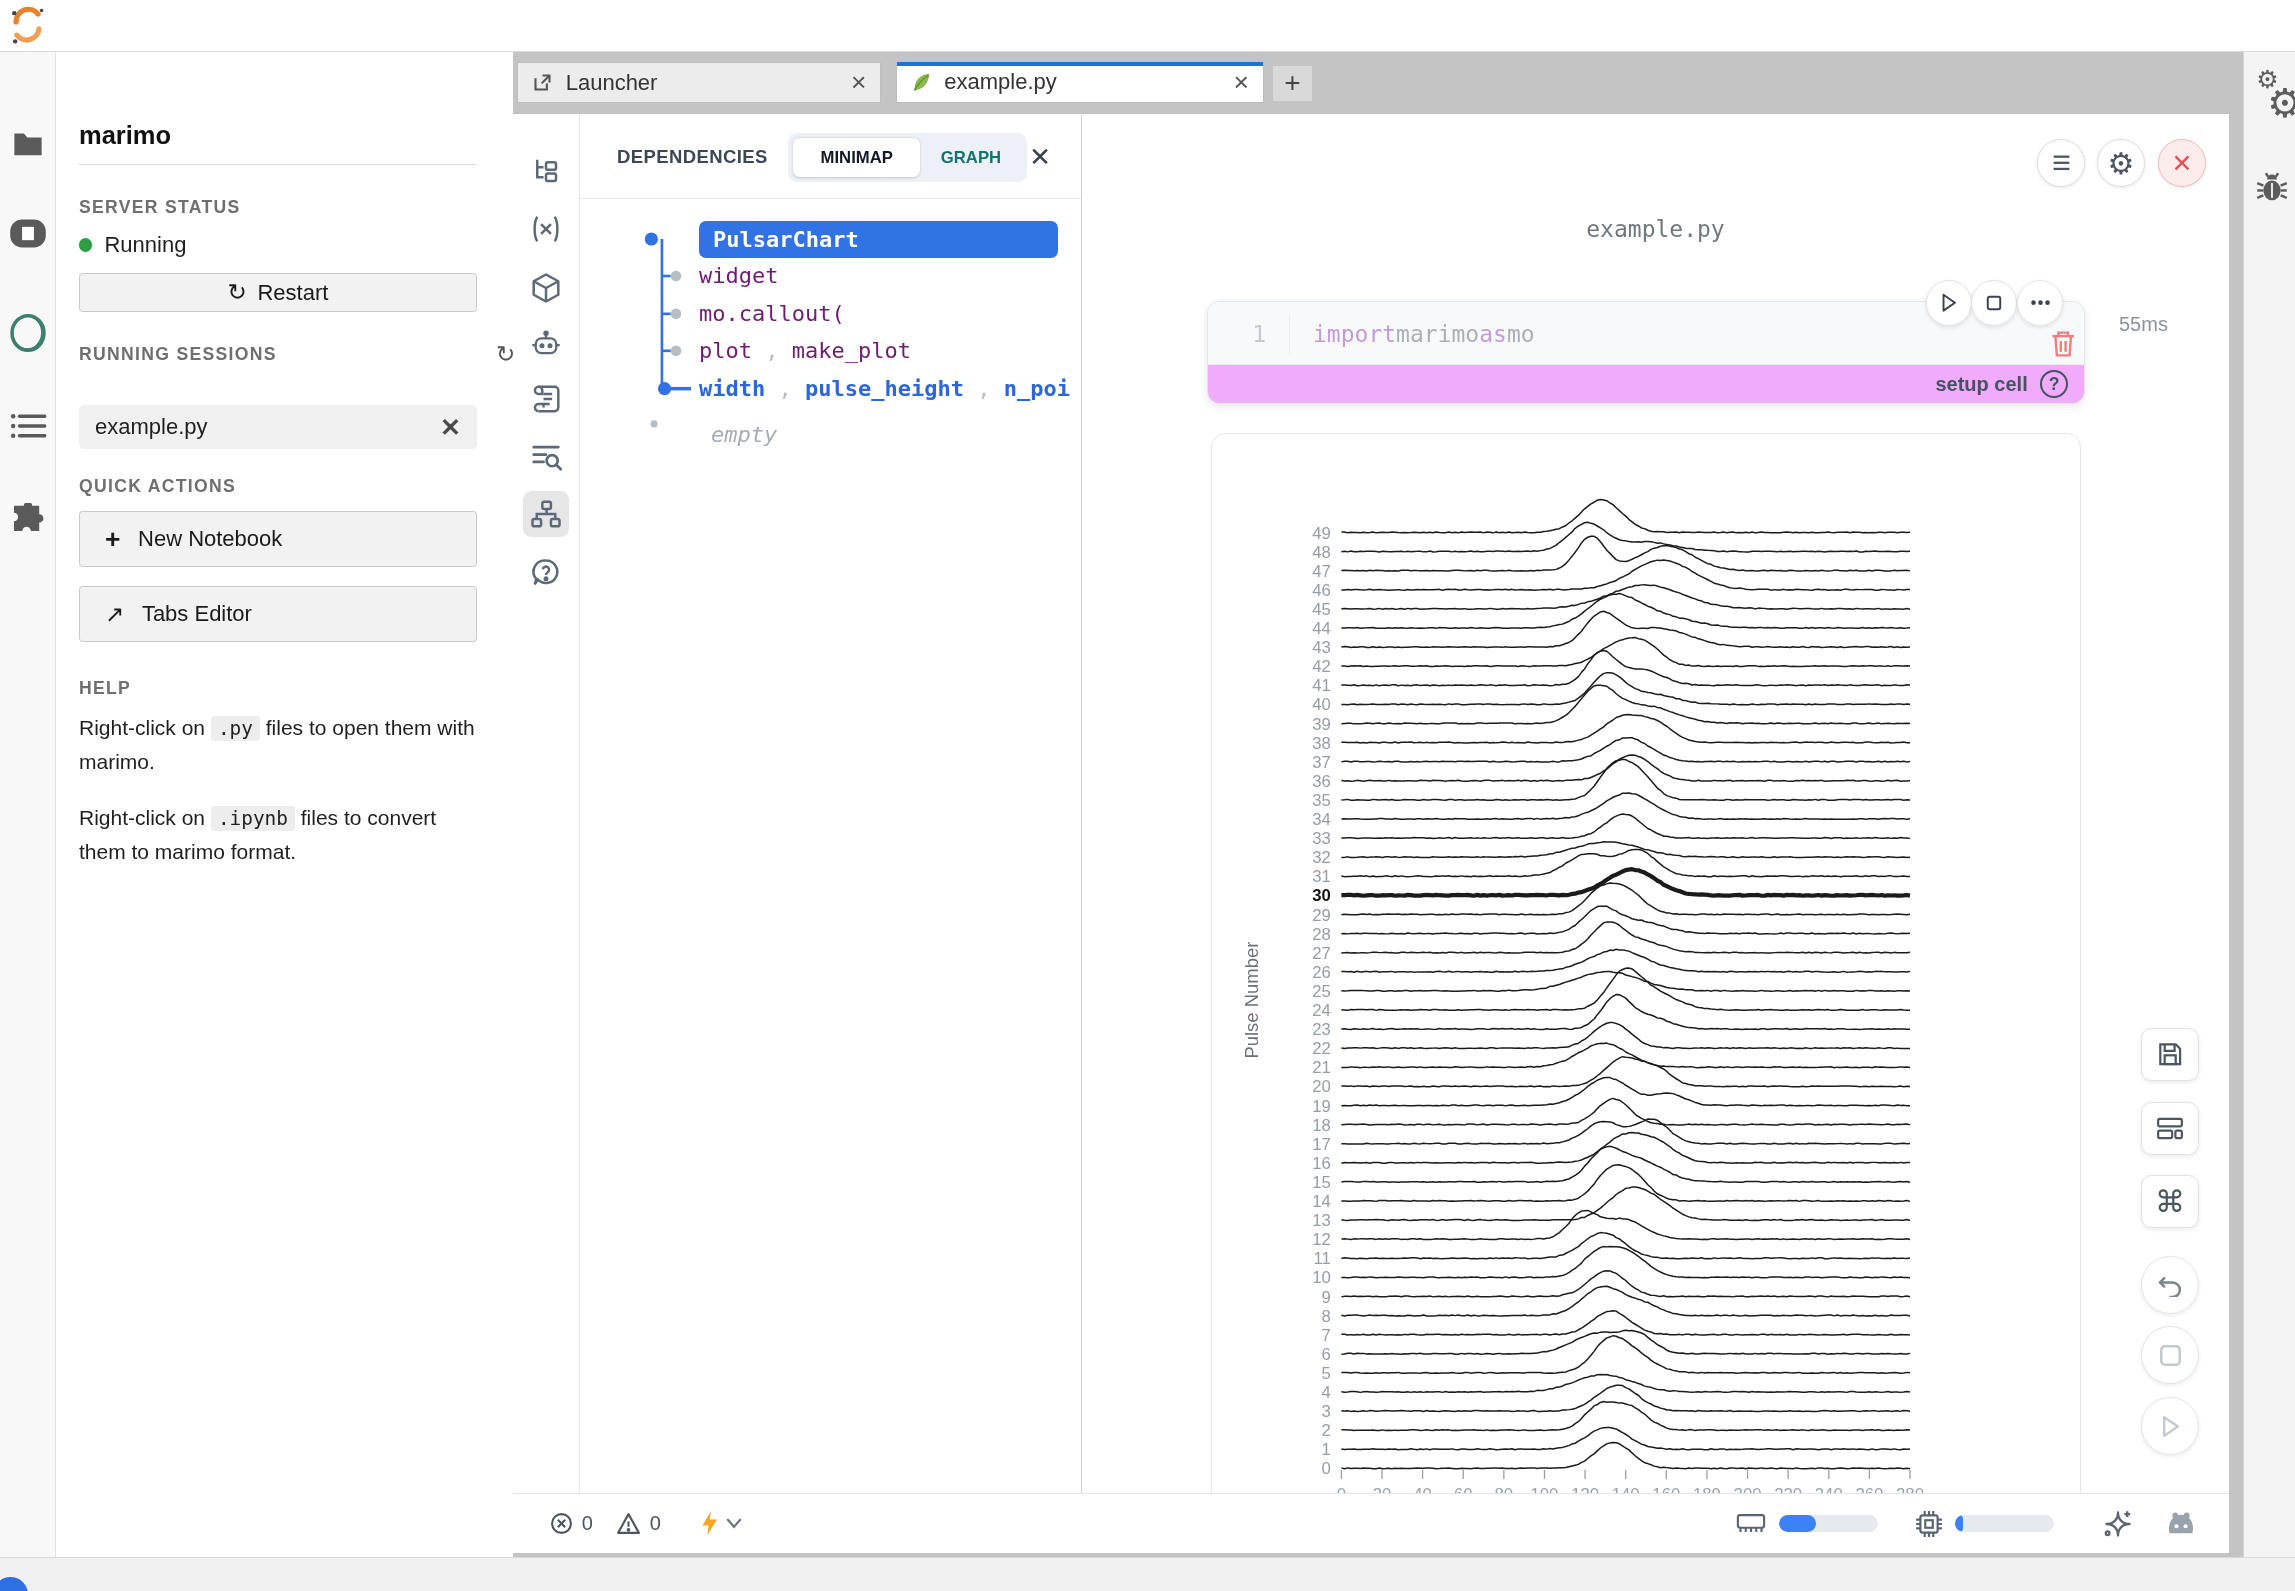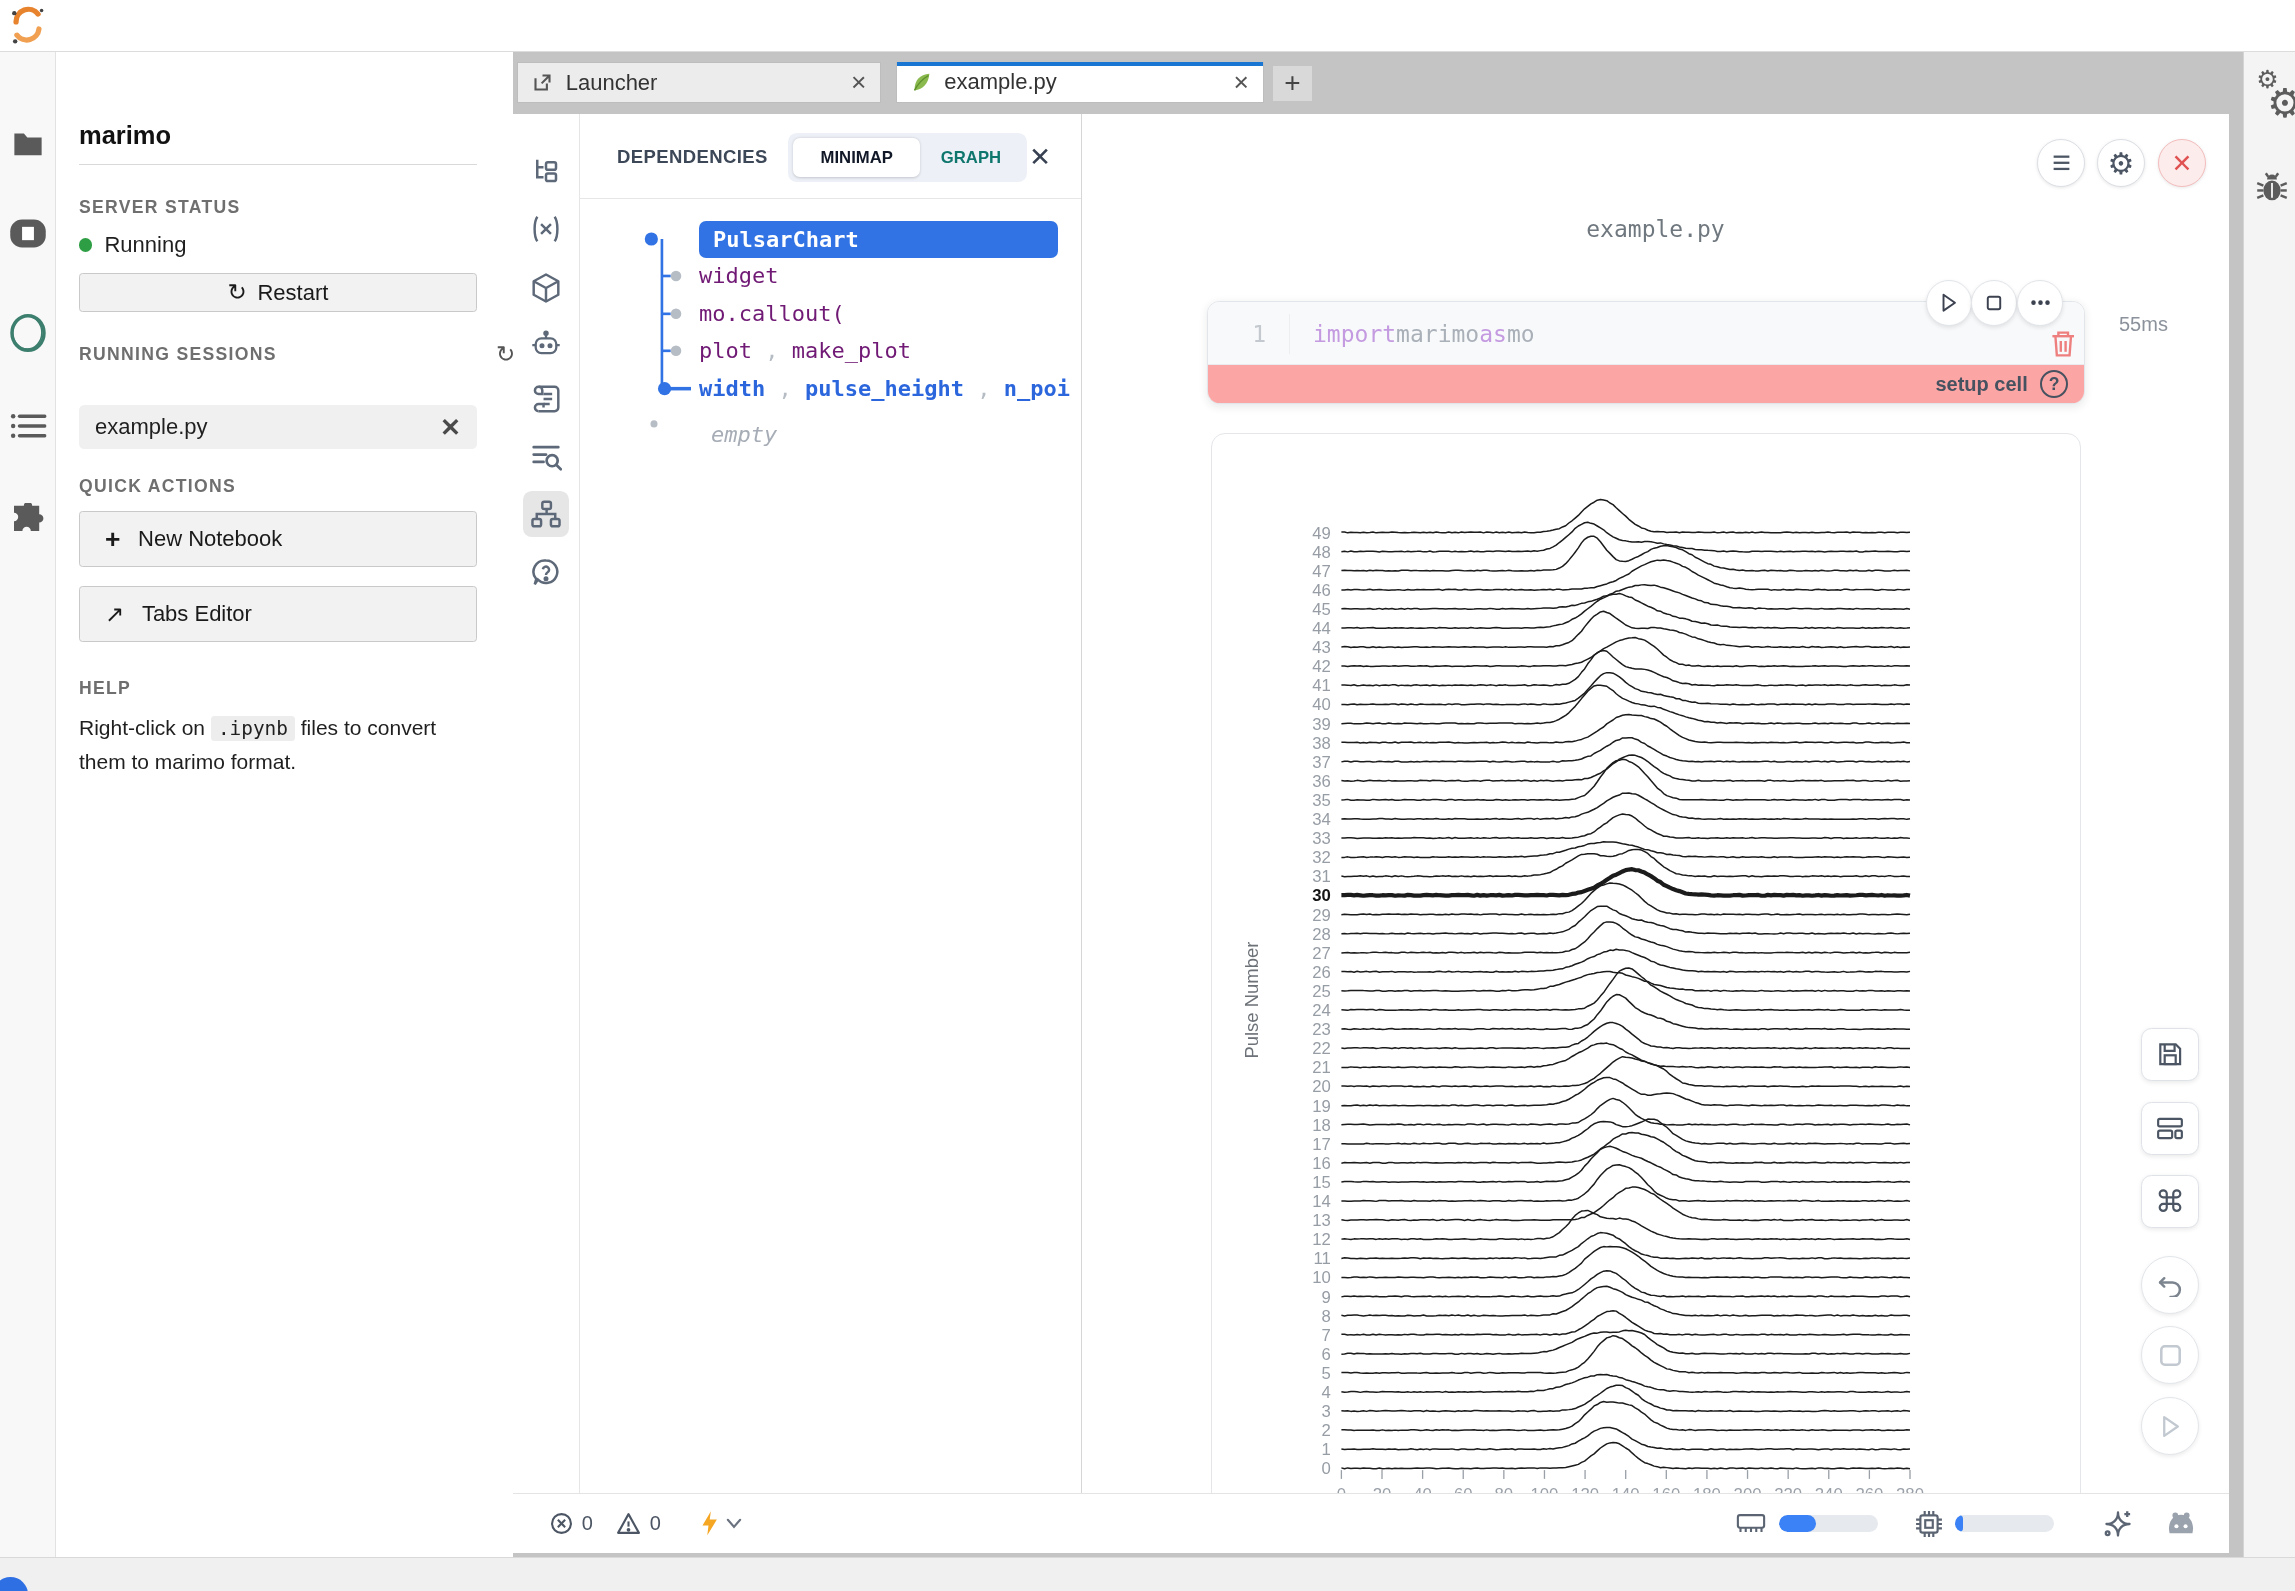--- a/index.html
+++ b/index.html
@@ -70,21 +70,21 @@
   .circ-btn{position:absolute;width:48px;height:48px;border-radius:50%;background:#fff;border:0.9px solid #dcdfe4;
             box-shadow:0 0.9px 3.5px rgba(0,0,0,.10);display:flex;align-items:center;justify-content:center;box-sizing:border-box;}
   .circ-btn.red{background:#fdecec;border-color:#f3bdbd;}
   #cell{position:absolute;left:125px;top:187px;width:878px;height:103px;border:1.3px solid #e2e5e9;border-radius:12.3px;
         box-shadow:0 2.6px 8.8px rgba(27,36,48,.10);background:#fff;box-sizing:border-box;}
   #cell-editor{position:absolute;left:0;top:0;width:100%;height:63px;background:#f8f9fb;border-radius:11.4px 11.4px 0 0;
                display:flex;align-items:center;}
   #cell-gutter{width:58px;text-align:right;font-family:"DejaVu Sans Mono",monospace;font-size:23px;color:#c4c9cf;}
   #cell-code{margin-left:23px;font-family:"DejaVu Sans Mono",monospace;font-size:23px;border-left:0.9px solid #eceef1;padding-left:23px;height:40px;display:flex;align-items:center;}
   .tok-kw{color:#c49ae0;} .tok-id{color:#a9b0b8;}
-  #cell-footer{position:absolute;left:0;bottom:0;width:100%;height:39px;border-top:0.9px solid #e9ebee;background:#fca5a5;
+  #cell-footer{position:absolute;left:0;bottom:0;width:100%;height:39px;border-top:0.9px solid #e9ebee;background:#f0abfc;
                border-radius:0 0 11.4px 11.4px;display:flex;align-items:center;justify-content:flex-end;gap:12.3px;padding-right:16px;box-sizing:border-box;}
   #setup-cell-label{font-size:20px;font-weight:bold;color:#46525f;}
   #setup-help{width:28px;height:28px;border-radius:50%;border:2.2px solid #46525f;display:flex;align-items:center;justify-content:center;
               font-size:17.6px;font-weight:bold;color:#46525f;box-sizing:border-box;}
   .run-circ{position:absolute;width:46px;height:46px;border-radius:50%;background:#fff;border:0.9px solid #e2e5e9;
             box-shadow:0 1.8px 4.4px rgba(0,0,0,.10);display:flex;align-items:center;justify-content:center;box-sizing:border-box;}
   #runtime-label{position:absolute;left:1037px;top:199px;font-family:Liberation Sans, sans-serif;font-size:20px;color:#8b929b;}
   #chart-card{position:absolute;left:129px;top:319px;width:870px;height:1091px;border:1.3px solid #e4e6e9;border-radius:14px;box-sizing:border-box;background:#fff;}
   .side-sq{position:absolute;left:1059px;width:58px;height:53px;background:#fff;border:0.9px solid #dfe3e8;border-radius:10.6px;
            box-shadow:0 1.8px 4.4px rgba(0,0,0,.08);display:flex;align-items:center;justify-content:center;box-sizing:border-box;}
@@ -181,20 +181,21 @@
     <span style="font-size:26.4px;font-weight:bold">+</span>
     <span>New Notebook</span>
   </div>
   <div class="sb sb-btn qa-btn" style="top:535px">
     <span style="font-size:23px">↗</span>
     <span>Tabs Editor</span>
   </div>
 
   <div class="sb sb-head" style="top:627px">HELP</div>
   <div class="sb" id="help-lines" style="top:660px">
+      <div class="help-p" style="margin-bottom: 23px;"><span>Right-click on </span><span class="code-chip">.py</span><span> files to open them with marimo.</span></div>
       <div class="help-p" style="margin-bottom: 23px;"><span>Right-click on </span><span class="code-chip">.ipynb</span><span> files to convert them to marimo format.</span></div>
     </div>
 </div>
 
 <div id="dock" class="abs"></div>
 <div id="tabbar" class="abs">
   <div class="tab" id="tab-launcher">
     <svg width="21" height="21" viewBox="0 0 24 24">
       <path d="M4 7 v13 h13 v-7" fill="none" stroke="#555" stroke-width="2.4"></path>
       <path d="M12 4 h8 v8 M20 4 L11 13" fill="none" stroke="#555" stroke-width="2.4"></path>

